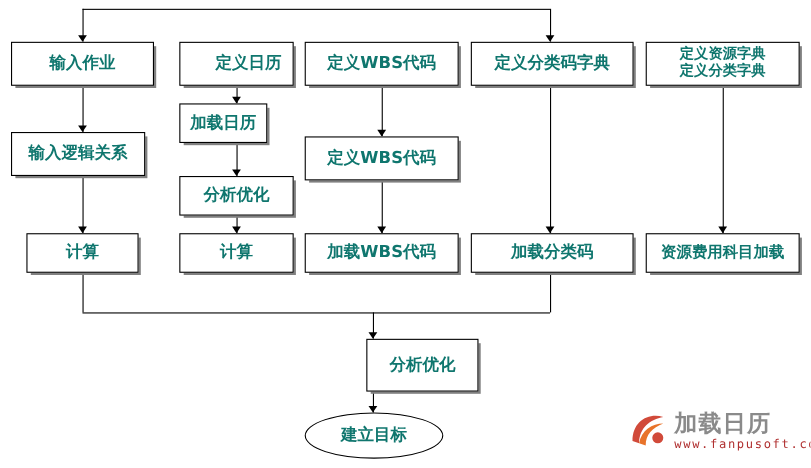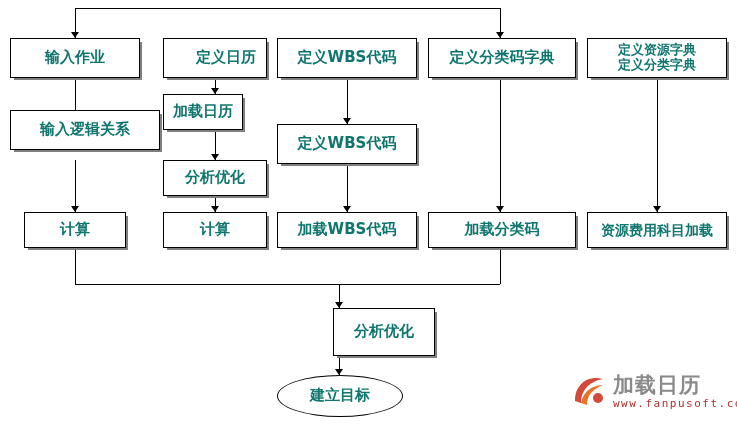--- a/index.html
+++ b/index.html
@@ -125,21 +125,21 @@
   <div class="arrow" style="left:335px; top:369px;"></div>
 
   <div class="node" style="left:10px;  top:38px;  width:130px; height:40px;">输入作业</div>
   <div class="node" style="left:163px; top:38px;  width:104px; height:40px;padding-left:22px;">定义日历</div>
   <div class="node" style="left:277px; top:38px; width:140px; height:40px;">定义WBS代码</div>
   <div class="node" style="left:428px; top:38px; width:148px; height:40px;">定义分类码字典</div>
   <div class="node" style="left:587px; top:38px; width:140px; height:40px; font-size:13px;">定义资源字典
 定义分类字典</div>
 
   <div class="node" style="left:163px; top:94px;  width:80px; height:36px;">加载日历</div>
-  <div class="node" style="left:10px; top:110px; width:150px; height:40px;">输入逻辑关系</div>
+  <div class="node" style="left:10px; top:120px; width:122px; height:40px;">输入逻辑关系</div>
   <div class="node" style="left:277px; top:124px; width:140px; height:40px;">定义WBS代码</div>
   <div class="node" style="left:163px; top:160px; width:104px; height:36px;">分析优化</div>
 
   <div class="node" style="left:24px;  top:212px; width:102px; height:36px;">计算</div>
   <div class="node" style="left:163px; top:212px; width:104px; height:36px;">计算</div>
   <div class="node" style="left:277px; top:212px; width:140px; height:36px;">加载WBS代码</div>
   <div class="node" style="left:428px; top:212px; width:148px; height:36px;">加载分类码</div>
   <div class="node" style="left:587px; top:212px; width:140px; height:36px; font-size:14px;">资源费用科目加载</div>
 
   <div class="node" style="left:285px; top:308px; width:102px; height:48px;margin-left:48px;">分析优化</div>

